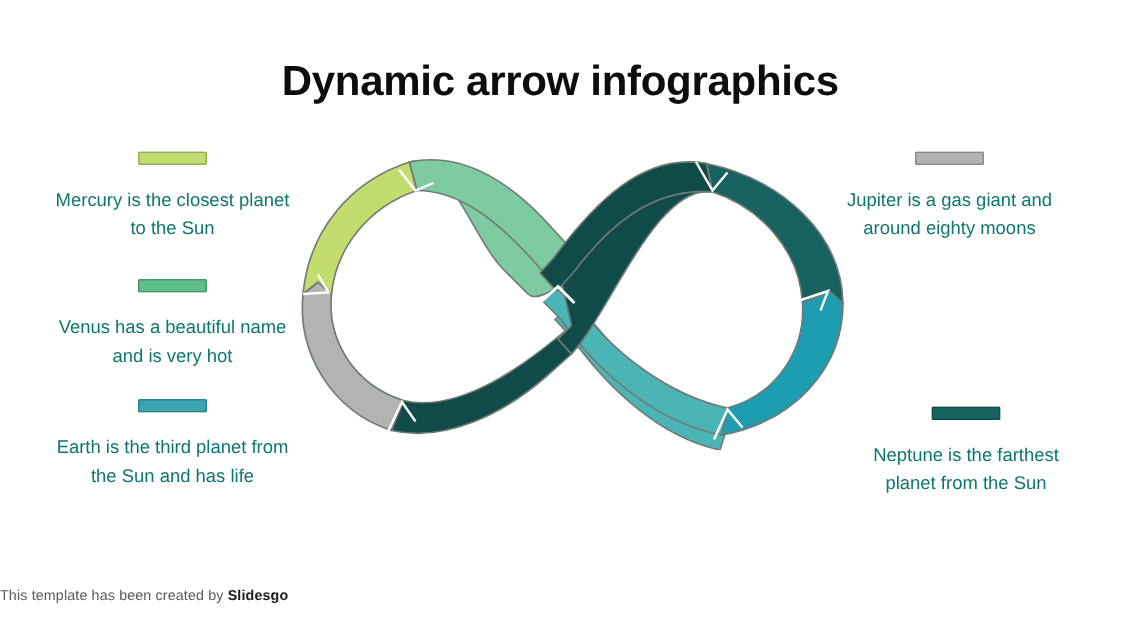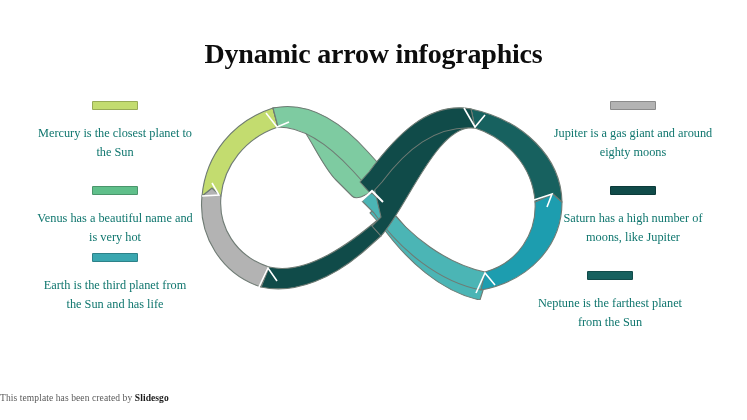--- a/index.html
+++ b/index.html
@@ -16,21 +16,20 @@
     font-family: "Liberation Sans", sans-serif;
     -webkit-font-smoothing: antialiased;
   }
 
   #slide {
     position: absolute;
     inset: 0;
     width: 747px;
     height: 420px;
     background: #ffffff;
-    font-family: Liberation Serif, serif;
   }
 
   
   .title {
     position: absolute;
     top: 38px;
     left: 0;
     width: 747px;
     text-align: center;
     font-size: 28px;
@@ -57,25 +56,25 @@
   .item .desc {
     font-size: 12.3px;
     line-height: 1.52;
     color: #0f766e;
     font-weight: normal;
   }
 
   
   .item.left-1 { left: 35px;  top: 101px; }
   .item.left-2 { left: 35px;  top: 186px; }
-  .item.left-3 { left: 35px;  top: 253px; }
+  .item.left-3 { left: 35px;  top: 266px; }
   
   .item.right-1 { left: 553px; top: 101px; }
   .item.right-2 { left: 553px; top: 186px; }
-  .item.right-3 { left: 530px; top: 271px; text-align: center; }
+  .item.right-3 { left: 564px; top: 271px; text-align: center; }
   
   .item.center-1 { left: 293px; top: 279px; width: 165px; }
 
   
   #infinity-graphic {
     position: absolute;
     left: 185px;
     top: 100px;
     width: 380px;
     height: 200px;
@@ -168,24 +167,20 @@
     <div class="bar" style="background: rgb(58, 167, 176);"></div>
     <div class="desc">Earth is the third planet from the Sun and has life</div>
   </div>
 
 
   <div class="item right-1">
     <div class="bar" style="background: rgb(179, 179, 179);"></div>
     <div class="desc">Jupiter is a gas giant and around eighty moons</div>
   </div>
 
-  <div class="item right-2">
-    <div class="bar" style="background: rgb(16, 75, 73);"></div>
-    <div class="desc">Saturn has a high number of moons, like Jupiter</div>
-  </div>
 
   <div class="item right-3">
     <div class="bar" style="background: rgb(23, 97, 95);"></div>
     <div class="desc">Neptune is the farthest planet from the Sun</div>
   </div>
 
   <div class="footer">
     <span>This template has been created by </span><span class="brand">Slidesgo</span>
   </div>
 

